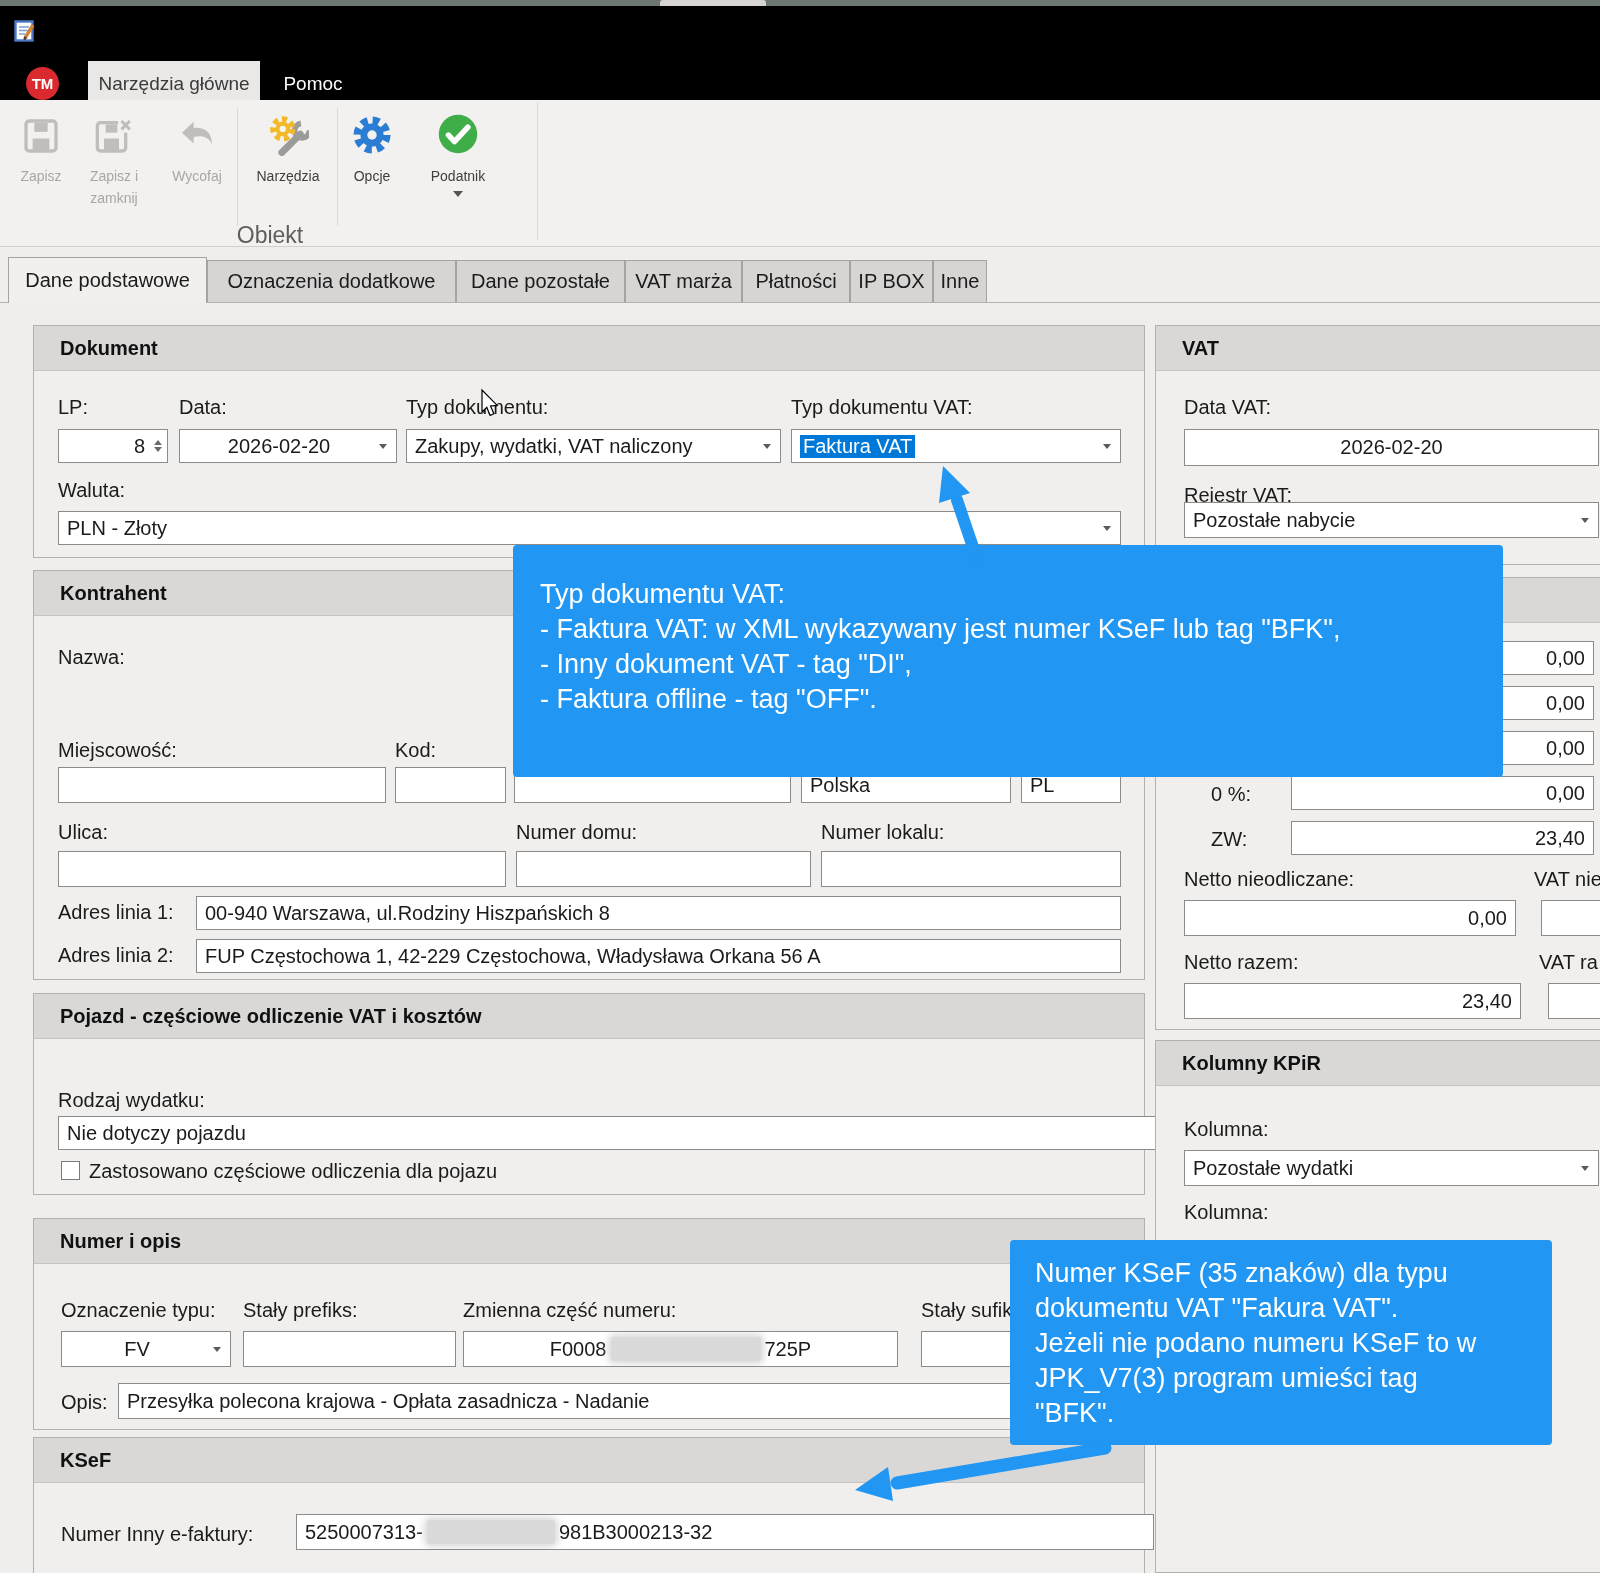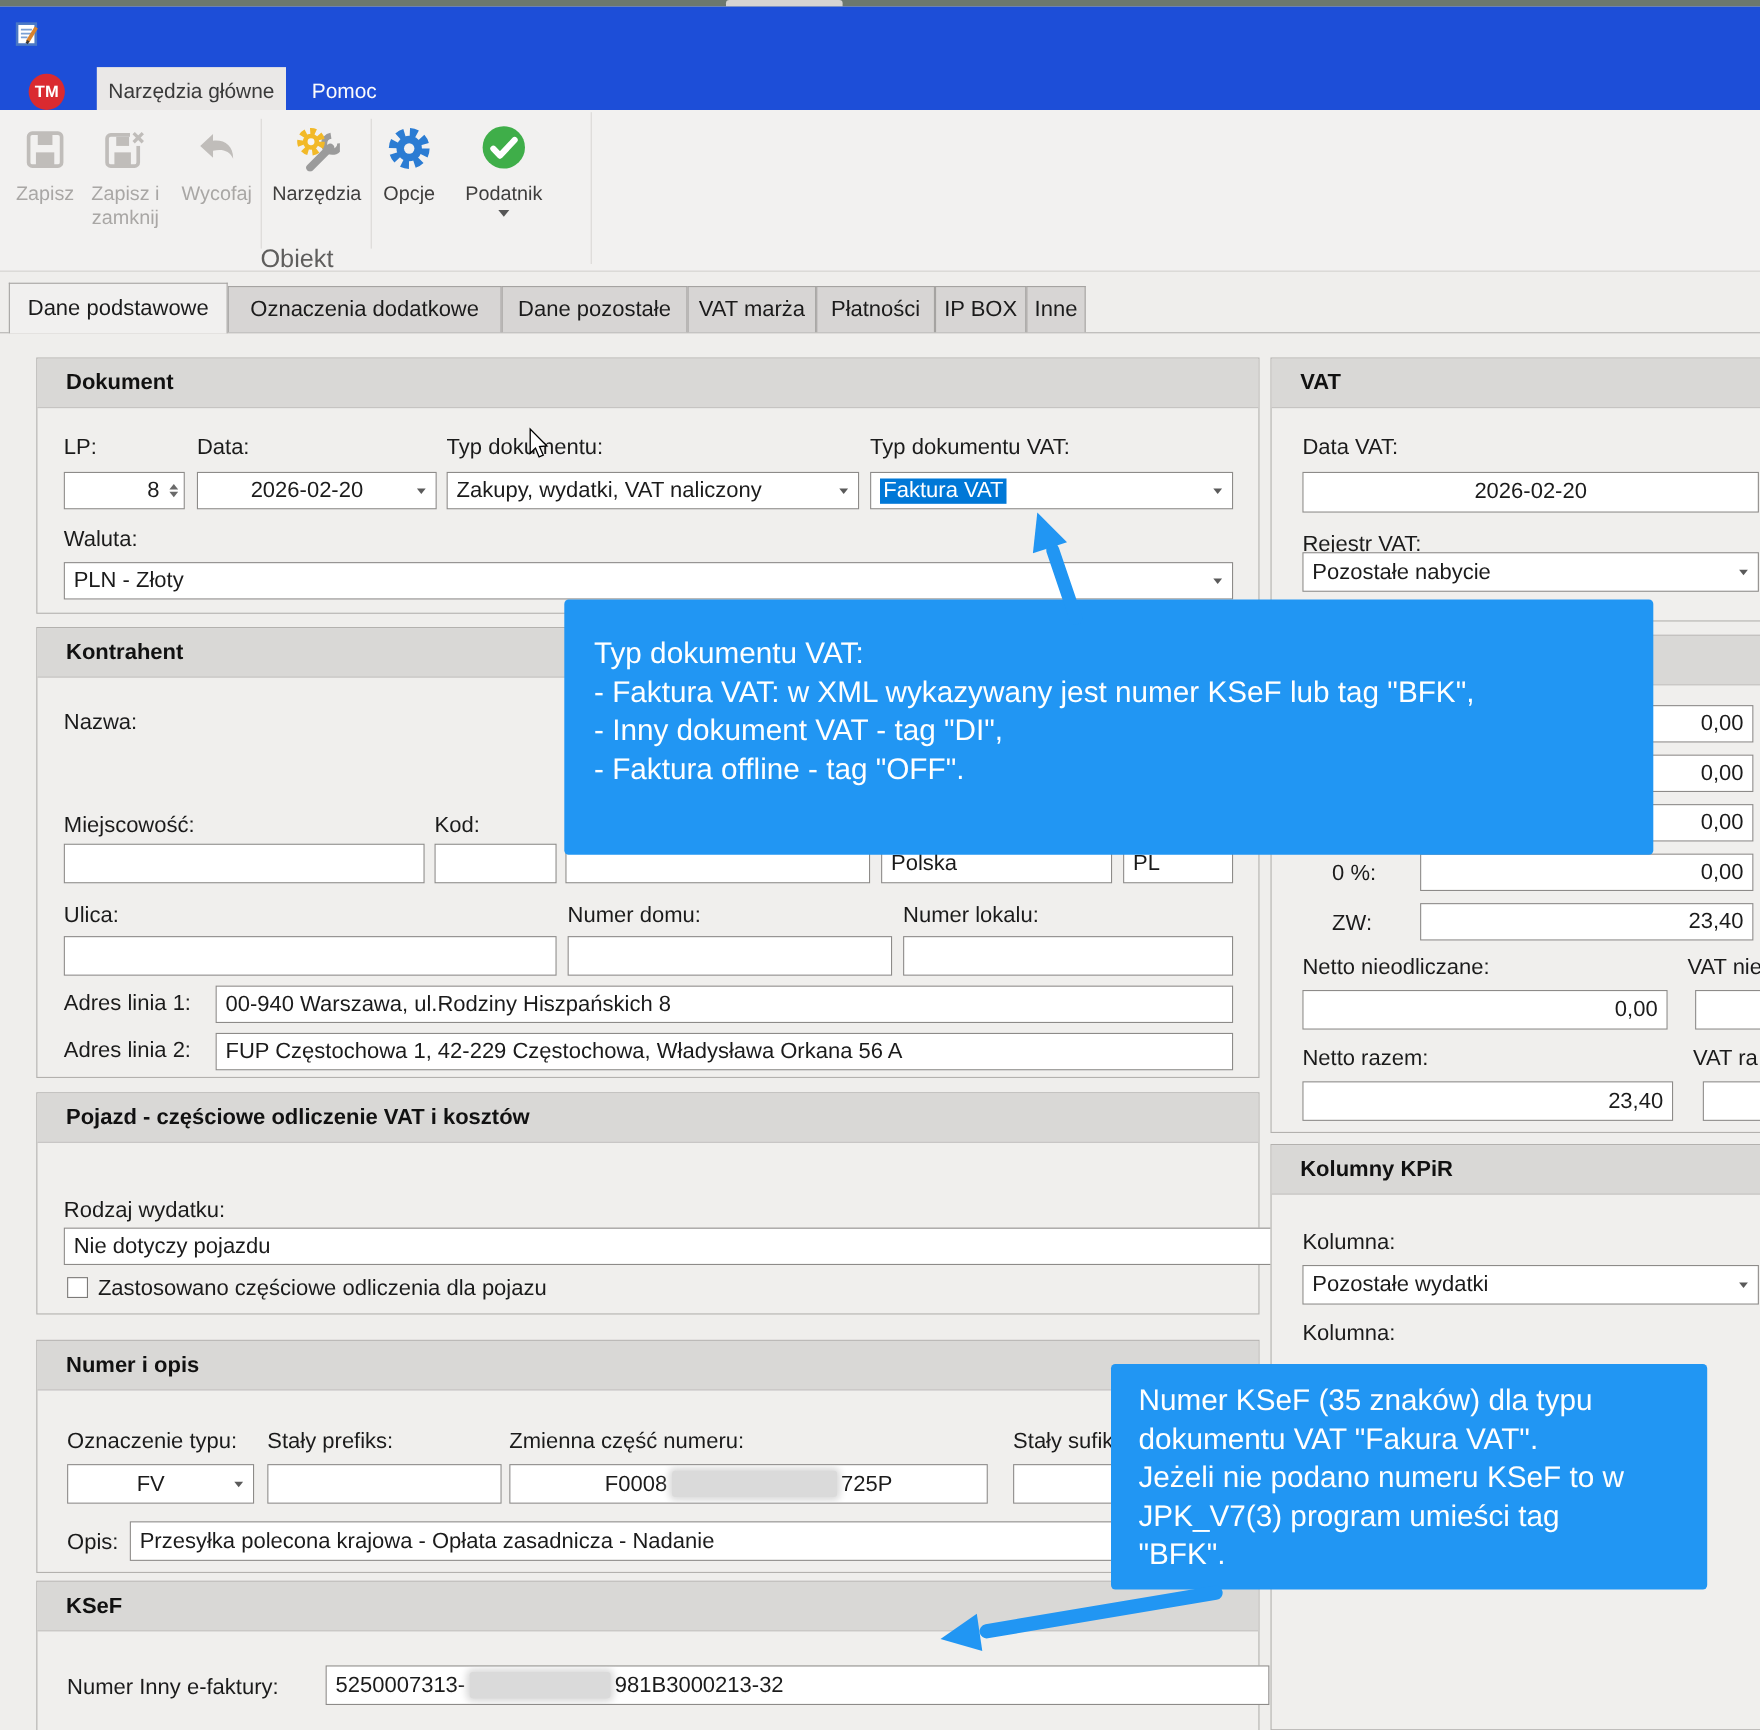--- a/index.html
+++ b/index.html
@@ -3,31 +3,31 @@
 <meta charset="utf-8">
 <style>
   html,body{margin:0;padding:0;background:#6b6b6b;}
   #app{position:relative;width:1600px;height:1573px;overflow:hidden;background:#efeeec;
        font-family:"Liberation Sans","DejaVu Sans",sans-serif;color:#1b1b1b;}
   .abs{position:absolute;}
 
   
   .topstrip{left:0;top:0;width:1600px;height:6px;background:#6c786f;}
   .toptab{left:660px;top:0;width:106px;height:6px;background:#d6d4d2;border-radius:3px 3px 0 0;}
-  .titlebar{left:0;top:6px;width:1600px;height:94px;background:#1d4ed8;}
+  .titlebar{left:0;top:6px;width:1600px;height:94px;background:#000000;}
   .appicon{left:14px;top:13px;width:24px;height:24px;}
   .tmbadge{left:26px;top:61px;width:33px;height:33px;border-radius:50%;background:#da2a30;color:#fff;
            font-weight:bold;font-size:15px;display:flex;align-items:center;justify-content:center;}
   .ribtab{top:55px;height:45px;display:flex;align-items:center;justify-content:center;font-size:19px;}
   .ribtab.active{left:88px;width:172px;background:#eae8e7;color:#3a3a3a;}
   .ribtab.plain{left:270px;width:86px;color:#fbfbfb;}
 
   
   .ribbon{left:0;top:100px;width:1600px;height:147px;background:#f2f1f0;border-bottom:1px solid #d2d0ce;box-sizing:border-box;}
-  .rbtn{position:absolute;top:8px;text-align:center;font-size:18px;color:#3f3e3d;}
+  .rbtn{position:absolute;top:8px;text-align:center;font-size:14px;color:#3f3e3d;}
   .rbtn .ic{height:48px;display:flex;align-items:flex-end;justify-content:center;}
   .rbtn .lb{margin-top:9px;line-height:22px;}
   .rbtn.disabled{color:#a9a7a5;}
   .chev{width:0;height:0;border:5px solid transparent;border-top:6px solid #555;margin:4px auto 0;}
   .vsep{position:absolute;top:8px;height:118px;width:1px;background:#dad8d6;}
   .grouplabel{position:absolute;top:122px;left:230px;width:80px;text-align:center;font-size:23px;color:#5f5e5d;}
 
   
   .doctab{position:absolute;top:260px;height:42px;background:#d7d5d4;border:1px solid #a5a3a1;border-bottom:none;
           font-size:20px;display:flex;align-items:center;justify-content:center;box-sizing:border-box;z-index:2;}

